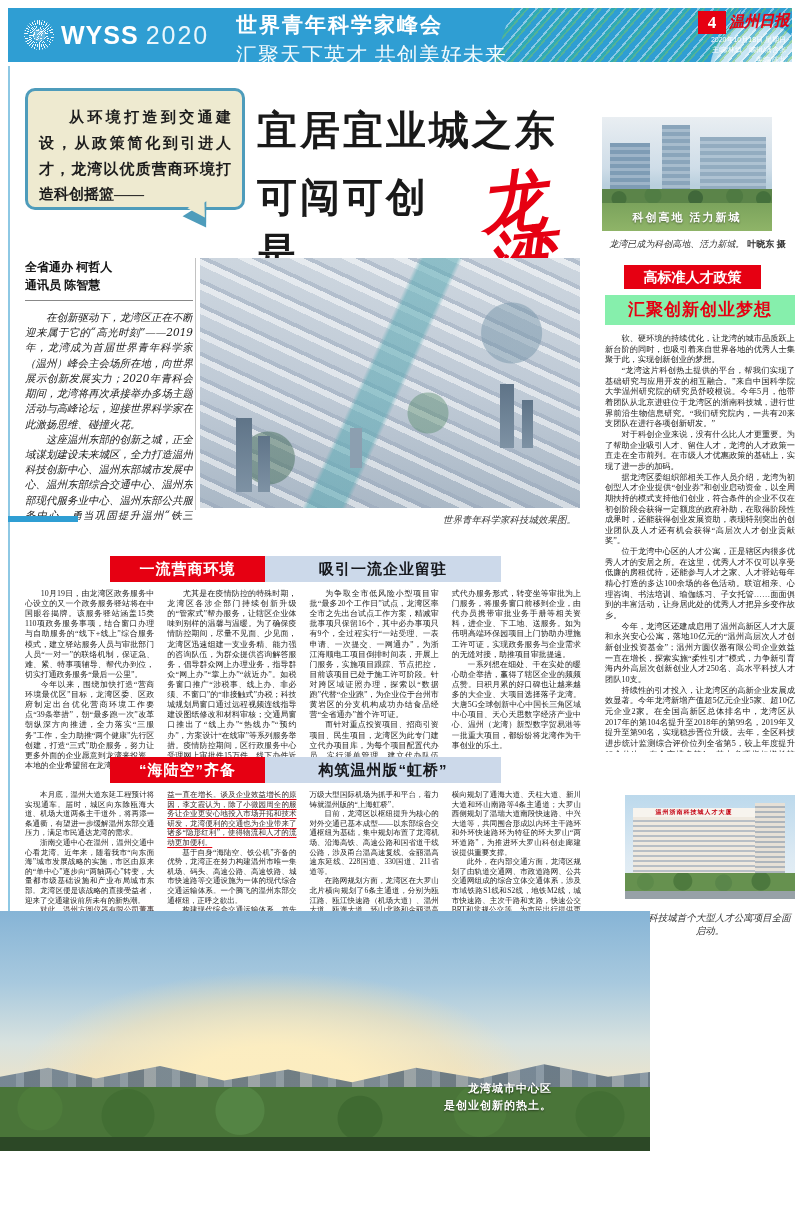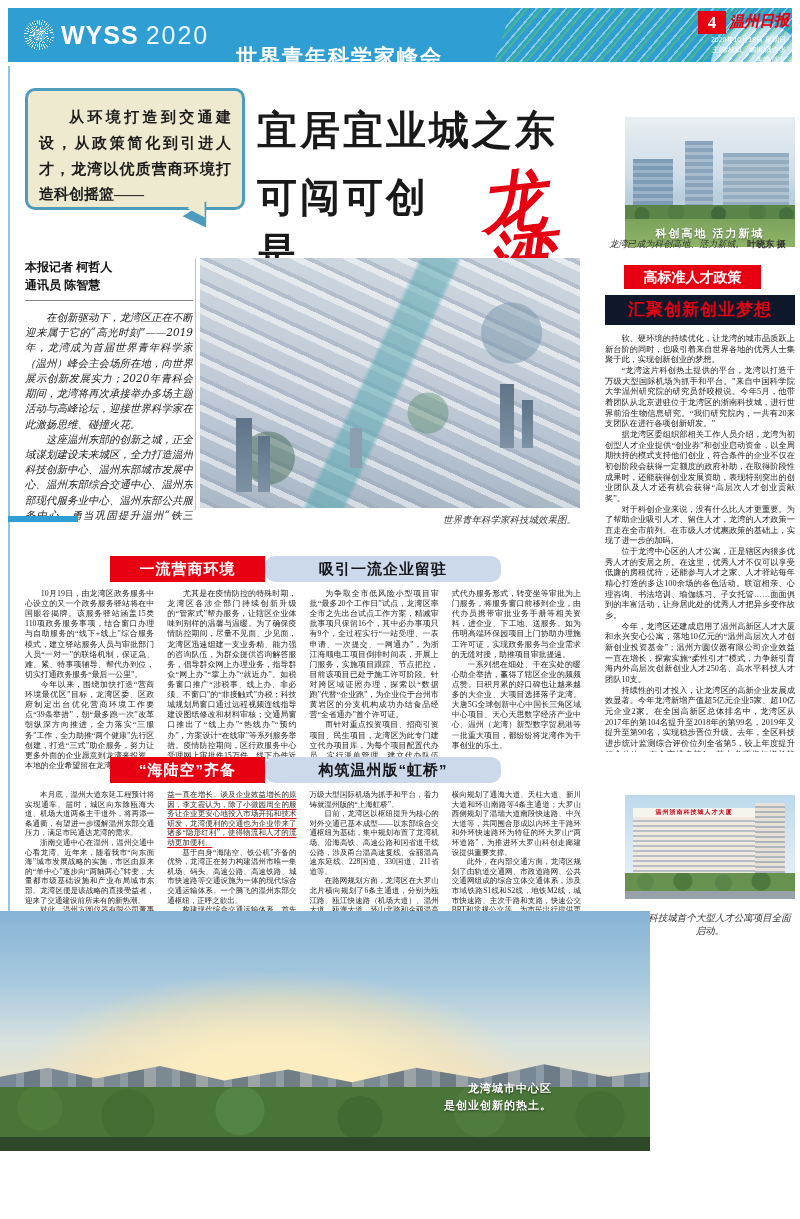--- a/index.html
+++ b/index.html
@@ -11,21 +11,21 @@
   .masthead { position:absolute; left:8px; top:8px; width:784px; height:54px;
     background:#2f9ed3; overflow:hidden; }
   .edge-line { position:absolute; left:8px; top:66px; width:2px; height:880px; background:#8ec8e4; }
   .logo { position:absolute; left:16px; top:12px; display:flex; align-items:center; gap:7px; }
   .wyss-burst { width:30px; height:30px; border-radius:50%;
     background: radial-gradient(circle, rgba(255,255,255,.25) 0 30%, transparent 31%),
       repeating-conic-gradient(rgba(255,255,255,.95) 0deg 3deg, transparent 3deg 11deg); }
   .wyss-word { color:#fff; font-family:"Liberation Sans",sans-serif; font-weight:bold; font-size:25px; letter-spacing:1px; }
   .wyss-year { color:#eaf6fc; font-family:"Liberation Sans",sans-serif; font-weight:300; font-size:25px; letter-spacing:2px; }
   .m-title { position:absolute; left:228px; top:3px; color:#fff; font-family:"Liberation Sans",sans-serif; }
-  .m-title .l1 { font-size:21px; font-weight:bold; letter-spacing:2px;margin-top:32px; }
+  .m-title .l1 { font-size:21px; font-weight:bold; letter-spacing:2px; }
   .m-title .l2 { font-size:21px; font-weight:300; letter-spacing:1px; margin-top:2px; color:#f2fafd; }
   .streaks { position:absolute; top:-10px; right:60px; width:230px; height:80px;
     background: repeating-linear-gradient(118deg, rgba(255,255,255,.55) 0 2px, rgba(46,180,160,.7) 2px 5px,
       rgba(120,200,90,.6) 5px 7px, transparent 7px 13px);
     transform:skewX(-18deg); opacity:.8; }
   .streaks2 { position:absolute; top:0; right:-20px; width:90px; height:60px;
     background: repeating-linear-gradient(118deg, rgba(255,255,255,.5) 0 2px, rgba(40,160,190,.7) 2px 5px,
       rgba(120,200,90,.55) 5px 7px, transparent 7px 12px); transform:skewX(-18deg); opacity:.85; }
   .m-circle { position:absolute; right:-14px; top:14px; width:96px; height:96px; border-radius:50%;
     background:radial-gradient(circle, #cfe9f6 0 55%, #9fd3ec 75%, rgba(159,211,236,0) 76%); opacity:.95; }
@@ -50,21 +50,21 @@
 
   .headline { position:absolute; left:257px; top:103px; width:335px;
     font-family:"Liberation Sans",sans-serif; color:#191919; }
   .headline .h-l1 { font-size:40px; font-weight:900; letter-spacing:3px; }
   .headline .h-row { display:flex; align-items:flex-start; margin-top:12px;gap:40px; }
   .headline .h-l2 { font-size:40px; font-weight:900; letter-spacing:3px; }
   .headline .h-accent { color:#e60012; font-family:"DejaVu Serif",serif; font-style:italic;
     font-weight:bold; font-size:66px; line-height:.9; margin-left:8px; transform:rotate(-6deg); display:inline-block; }
 
   
-  .top-photo { position:absolute; left:625px; top:117px; width:170px; height:130px; overflow:hidden;
+  .top-photo { position:absolute; left:602px; top:117px; width:170px; height:114px; overflow:hidden;
     background:linear-gradient(180deg,#e9eef2 0,#cfdde8 45%,#b9cfdd 60%); }
   .tp-b1 { position:absolute; left:8px; bottom:36px; width:40px; height:52px;
     background:repeating-linear-gradient(180deg,#7e9cb5 0 4px,#9db4c8 4px 7px); }
   .tp-b2 { position:absolute; left:60px; bottom:38px; width:28px; height:68px;
     background:repeating-linear-gradient(180deg,#8aa5bb 0 4px,#a7bccd 4px 7px); }
   .tp-b3 { position:absolute; left:98px; bottom:36px; width:66px; height:58px;
     background:repeating-linear-gradient(180deg,#93accO 0 4px,#aec2d2 4px 7px);
     background:repeating-linear-gradient(180deg,#93acc0 0 4px,#aec2d2 4px 7px); }
   .tp-trees { position:absolute; left:0; bottom:26px; width:170px; height:16px;
     background:radial-gradient(circle at 10% 60%, #46703c 7px, transparent 8px),
@@ -106,35 +106,35 @@
   .mp-t3 { left:300px; bottom:60px; width:14px; height:64px; }
   .mp-t4 { left:322px; bottom:60px; width:11px; height:48px; }
   .mp-t5 { left:150px; bottom:40px; width:12px; height:40px; background:#8c9fb0; }
   .mp-caption { position:absolute; left:330px; top:514px; width:250px; text-align:right;
     font-family:"DejaVu Serif",serif; font-style:italic; font-size:9.5px; color:#3a3a3a; padding-right:4px; }
 
   
   .policy-col { position:absolute; left:605px; top:265px; width:190px; }
   .p-tag { margin-left:19px; width:137px; height:24px; background:#e60012; color:#fff;
     font-family:"Liberation Sans",sans-serif; font-weight:bold; font-size:14px; text-align:center; line-height:24px; }
-  .p-title { margin-top:6px; width:190px; height:30px; background:#0f172a; color:#e60012;
+  .p-title { margin-top:6px; width:190px; height:30px; background:#86efac; color:#e60012;
     font-family:"Liberation Sans",sans-serif; font-weight:bold; font-size:17px; text-align:center; line-height:30px; letter-spacing:1px; }
   .p-body { margin-top:9px; height:418px; overflow:hidden; font-size:8.2px; line-height:1.3;
     text-align:justify; color:#232323; }
   .p-body p { text-indent:2em; }
 
   
   .sec { position:absolute; left:25px; width:556px; }
   .sec1 { top:556px; }
   .sec2 { top:757px; }
   .sec-head { position:relative; height:26px; font-family:"Liberation Sans",sans-serif; font-weight:bold; font-size:15px; }
   .tag-red { position:absolute; left:85px; top:0; width:155px; height:26px; background:#e60012;
     color:#fff; text-align:center; line-height:26px; letter-spacing:1px; }
   .tag-blue { position:absolute; left:240px; top:0; width:236px; height:26px; background:#ccd9ea;
-    color:#15171c; text-align:center; line-height:26px; letter-spacing:1px;border-radius:10px; }
+    color:#15171c; text-align:center; line-height:26px; letter-spacing:1px; }
   .sec-body { margin-top:7px; column-gap:13px; column-count:4; text-align:justify; color:#242424; overflow:hidden; }
   .sec1 .sec-body { height:196px; font-size:7.9px; line-height:1.28; }
   .sec2 .sec-body { height:160px; font-size:7.5px; line-height:1.28; }
   .sec-body p { text-indent:2em; }
   .marked { text-decoration:underline; text-decoration-color:#e60012; text-decoration-thickness:1px; text-underline-offset:1.5px; color:#3a2a2a; }
 
   
   .talent-photo { position:absolute; left:625px; top:795px; width:170px; }
   .t-img { position:relative; width:170px; height:104px; overflow:hidden;
     background:linear-gradient(180deg,#bcd9ec 0,#ddeaf3 60%,#e9f1f6 100%); }
@@ -226,21 +226,21 @@
     <div class="tp-lawn"></div>
     <div class="tp-text">科创高地 活力新城</div>
   </figure>
   <div class="tp-caption">
     <span>龙湾已成为科创高地、活力新城。</span>
     <b>叶晓东 摄</b>
   </div>
 
   <aside class="intro-col">
     <div class="byline">
-      <div>本报记者 柯哲人</div>
+      <div>全省通办 柯哲人</div>
       <div>通讯员 陈智慧</div>
     </div>
     <div class="intro-body">
       <p>在创新驱动下，龙湾区正在不断迎来属于它的“高光时刻”——2019年，龙湾成为首届世界青年科学家（温州）峰会主会场所在地，向世界展示创新发展实力；2020年青科会期间，龙湾将再次承接举办多场主题活动与高峰论坛，迎接世界科学家在此激扬思维、碰撞火花。</p>
       <p>这座温州东部的创新之城，正全域谋划建设未来城区，全力打造温州科技创新中心、温州东部城市发展中心、温州东部综合交通中心、温州东部现代服务业中心、温州东部公共服务中心，勇当巩固提升温州“铁三角”地位的排头兵。</p>
 
     </div>
   </aside>
   <div class="col-rule"></div>
   <div class="intro-bar"></div>
@@ -252,23 +252,23 @@
     <div class="mp-tower mp-t4"></div>
     <div class="mp-tower mp-t5"></div>
   </figure>
   <div class="mp-caption">世界青年科学家科技城效果图。</div>
 
   <section class="policy-col">
     <div class="p-tag">高标准人才政策</div>
     <div class="p-title">汇聚创新创业梦想</div>
     <div class="p-body">
       <p>软、硬环境的持续优化，让龙湾的城市品质跃上新台阶的同时，也吸引着来自世界各地的优秀人士集聚于此，实现创新创业的梦想。</p>
-      <p>“龙湾这片科创热土提供的平台，龙湾以打造千万级大型国际机场为抓手和平台。”来自中国科学院大学温州研究院的研究员舒咬根说。今年5月，他带着团队从北京进驻位于龙湾区的浙南科技城，进行世界前沿生物信息研究。“我们研究院内，一共有20来支团队在进行各项创新研发。”</p>
+      <p>“龙湾这片科创热土提供的平台，帮我们实现了基础研究与应用开发的相互融合。”来自中国科学院大学温州研究院的研究员舒咬根说。今年5月，他带着团队从北京进驻位于龙湾区的浙南科技城，进行世界前沿生物信息研究。“我们研究院内，一共有20来支团队在进行各项创新研发。”</p>
+      <p>对于科创企业来说，没有什么比人才更重要。为了帮助企业吸引人才、留住人才，龙湾的人才政策一直走在全市前列。在市级人才优惠政策的基础上，实现了进一步的加码。</p>
       <p>据龙湾区委组织部相关工作人员介绍，龙湾为初创型人才企业提供“创业券”和创业启动资金，以全周期扶持的模式支持他们创业，符合条件的企业不仅在初创阶段会获得一定额度的政府补助，在取得阶段性成果时，还能获得创业发展资助，表现特别突出的创业团队及人才还有机会获得“高层次人才创业贡献奖”。</p>
-      <p>对于科创企业来说，没有什么比人才更重要。为了帮助企业吸引人才、留住人才，龙湾的人才政策一直走在全市前列。在市级人才优惠政策的基础上，实现了进一步的加码。</p>
       <p>位于龙湾中心区的人才公寓，正是辖区内很多优秀人才的安居之所。在这里，优秀人才不仅可以享受低廉的房租优待，还能参与人才之家、人才驿站每年精心打造的多达100余场的各色活动。联谊相亲、心理咨询、书法培训、瑜伽练习、子女托管……面面俱到的丰富活动，让身居此处的优秀人才把异乡变作故乡。</p>
       <p>今年，龙湾区还建成启用了温州高新区人才大厦和永兴安心公寓，落地10亿元的“温州高层次人才创新创业投资基金”；温州方圆仪器有限公司企业效益一直在增长，探索实施“柔性引才”模式，力争新引育海内外高层次创新创业人才250名、高水平科技人才团队10支。</p>
       <p>持续性的引才投入，让龙湾区的高新企业发展成效显著。今年龙湾新增产值超5亿元企业5家、超10亿元企业2家。在全国高新区总体排名中，龙湾区从2017年的第104名提升至2018年的第99名，2019年又提升至第90名，实现稳步晋位升级。去年，全区科技进步统计监测综合评价位列全省第5，较上年度提升19个位次，在全市排名第1，其中多项指标增长较快，创新环境、科技投入等两个一级指标均位列全省前5位。</p>
 
     </div>
   </section>
 
   <section class="sec sec1">
     <div class="sec-head">
       <div class="tag-red">一流营商环境</div>

